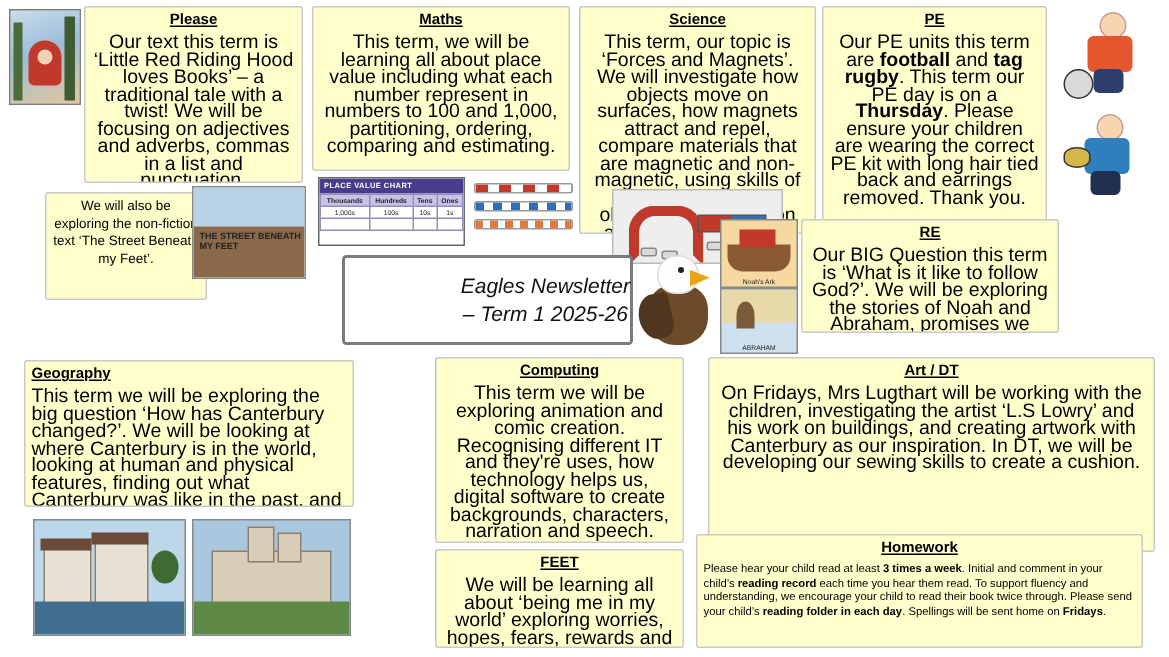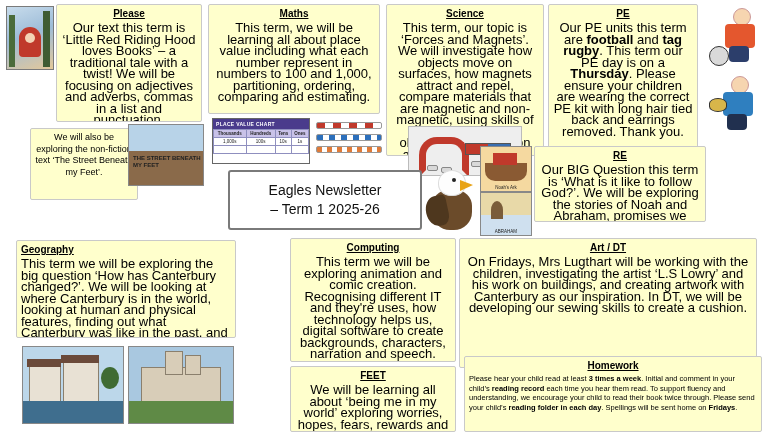--- a/index.html
+++ b/index.html
@@ -148,22 +148,23 @@
   #re-img-b {
     position: absolute; left: 480px; top: 192px; width: 50px; height: 42px;
     border: 1px solid #888; overflow: hidden; background: #cfe0ef;
   }
   .tiny-cap { position:absolute; bottom:1px; left:0; right:0; text-align:center; font-size:4.5px; color:#222; }
 
   
   #title-box {
     position: absolute; left: 228px; top: 170px; width: 190px; height: 56px;
     border: 2px solid #7a7a7a; background: #ffffff; border-radius: 3px;
-    display: flex; align-items: center; justify-content: center;
+    display: flex; align-items: center; justify-content: flex-end;
     text-align: center;
+    font-style: italic;
   }
   #title-box .t {
     font-size: 14px; line-height: 19px; color: #111;
   }
   #eagle {
     position: absolute; left: 424px; top: 166px; width: 60px; height: 66px;
   }
   #eagle .e-head {
     position:absolute; left: 14px; top: 4px; width: 26px; height: 24px;
     background: #fdfdfd; border-radius: 50% 50% 45% 45%; border:1px solid #ddd;
@@ -200,21 +201,21 @@
   .grass { position:absolute; left:0; right:0; bottom:0; height:22px; background:#5f8a46; }
   .tree-s { position:absolute; background:#3f6b33; border-radius:50%; }
 
   
   #computing { left: 290px; top: 238px; width: 166px; height: 124px; }
 
   
   #pshe { left: 290px; top: 366px; width: 166px; height: 66px; }
 
   
-  #artdt { left: 459px; top: 238px; width: 298px; height: 130px; }
+  #artdt { left: 472px; top: 238px; width: 298px; height: 130px; }
 
   
   #homework { left: 464px; top: 356px; width: 298px; height: 76px; }
   #homework .panel-body {
     font-size: 7.5px; line-height: 9.5px; text-align: left;
   }
   #homework .panel-title { font-size: 10px; }
 
   .nl1 { background: repeating-linear-gradient(90deg,#c0392b 0 8px,#ffffff 8px 16px); border:1px solid #999; }
   .nl2 { background: repeating-linear-gradient(90deg,#2c6fbb 0 6px,#ffffff 6px 12px); border:1px solid #999; }

